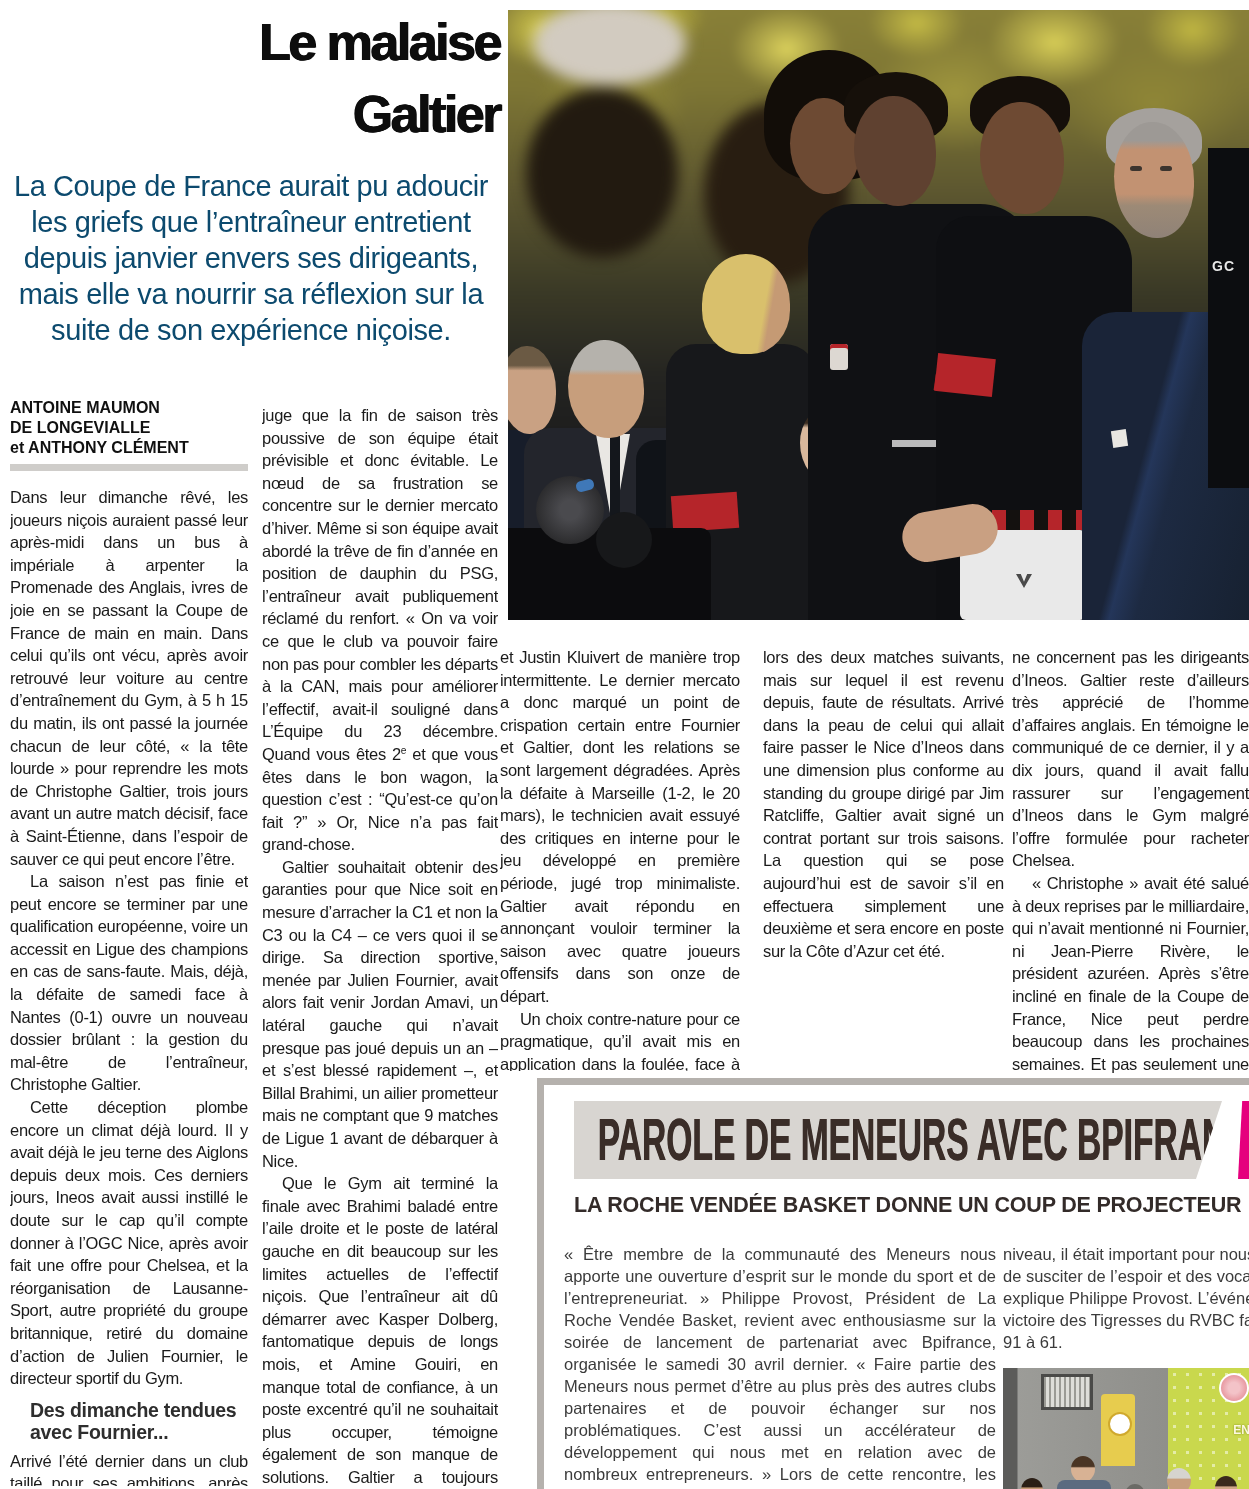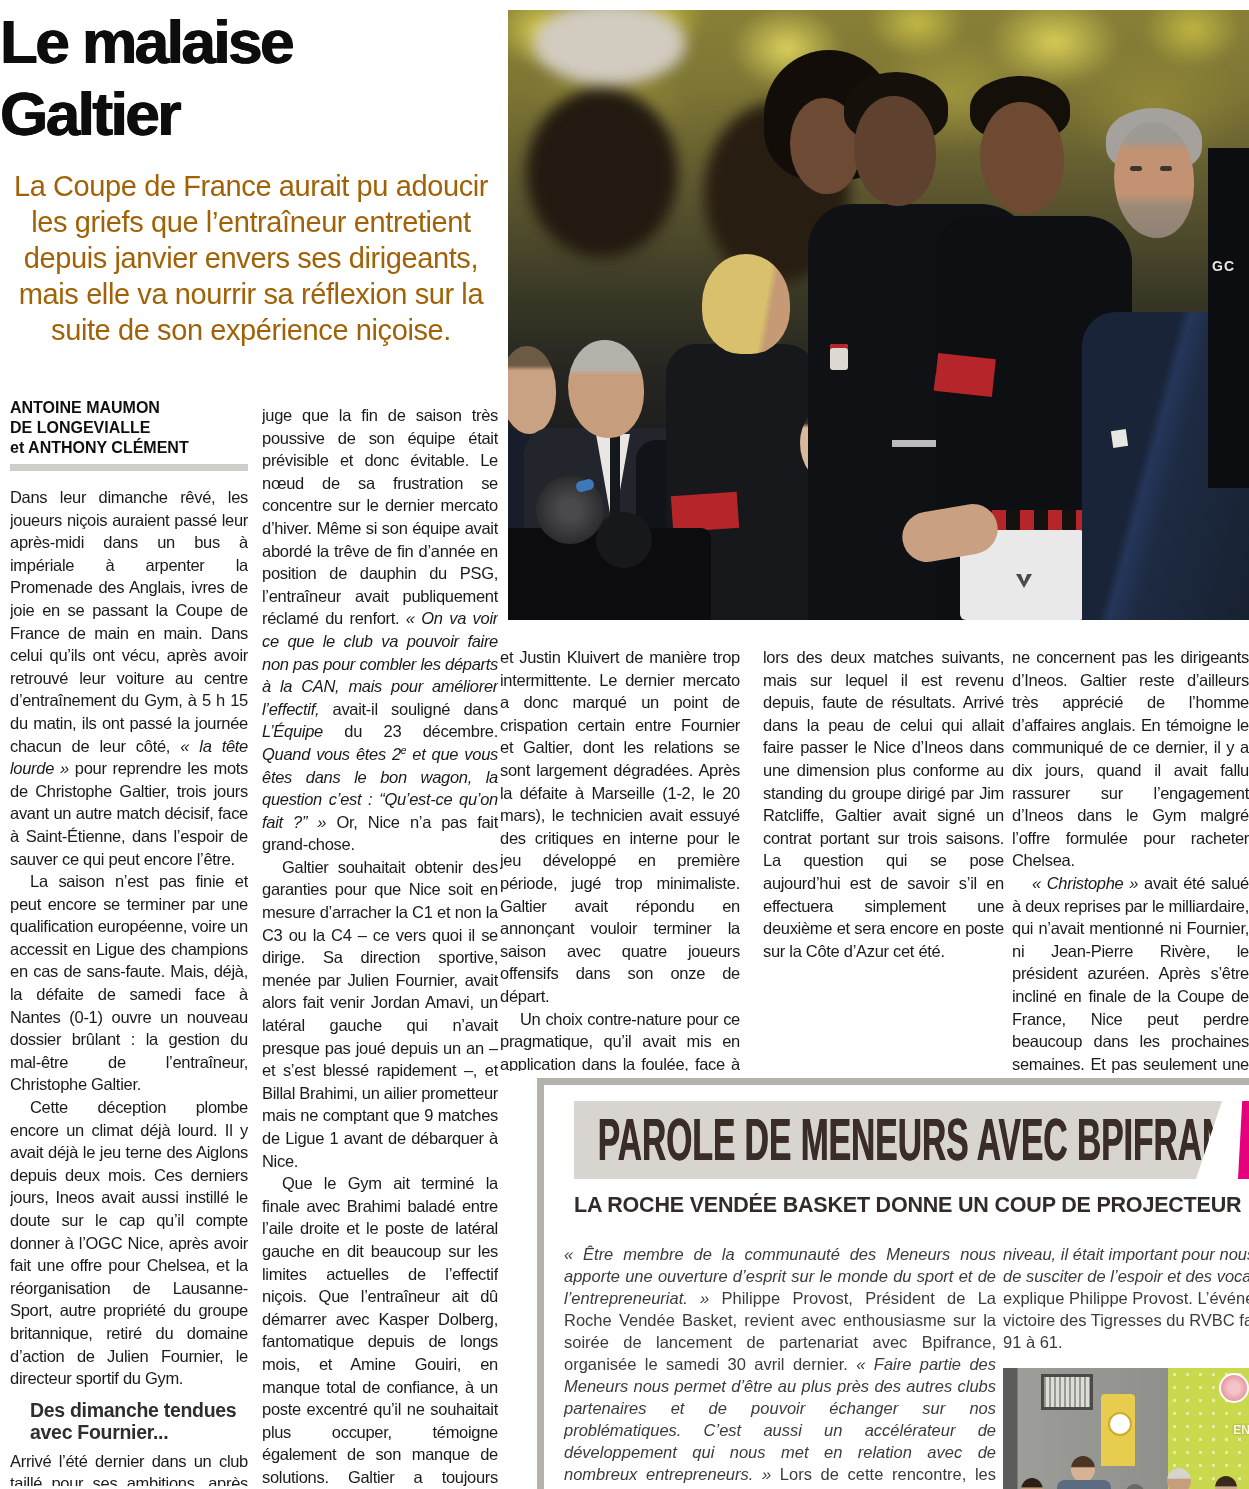--- a/index.html
+++ b/index.html
@@ -1,40 +1,40 @@
 <!DOCTYPE html>
 <html lang="fr"><head>
 <meta charset="utf-8">
 <style>
   html,body{margin:0;padding:0;}
   body{width:1249px;height:1489px;position:relative;overflow:hidden;background:#ffffff;
        font-family:"Liberation Sans",sans-serif;-webkit-font-smoothing:antialiased;}
   .abs{position:absolute;}
   
-  .headline{left:0;top:6px;width:500px;text-align:left;white-space:pre-line;margin:0;
-    font-weight:bold;font-size:62px;line-height:72px;letter-spacing:-2.5px;color:#0d0d0d;
+  .headline{left:0;top:6px;width:500px;text-align:right;white-space:pre-line;margin:0;
+    font-weight:bold;font-size:52px;line-height:72px;letter-spacing:-2.5px;color:#0d0d0d;
     text-shadow:0.6px 0 0 #0d0d0d,-0.6px 0 0 #0d0d0d;}
   .standfirst{left:2px;top:168px;width:498px;margin:0;text-align:center;
-    font-size:29px;line-height:36px;letter-spacing:-0.4px;color:#a16207;}
+    font-size:29px;line-height:36px;letter-spacing:-0.4px;color:#0c4a6e;}
   .byline{left:10px;top:398px;width:238px;font-weight:bold;font-size:16px;line-height:20px;
     color:#101010;white-space:pre-line;}
   .byline-rule{left:10px;top:464px;width:238px;height:7px;background:#cfcdca;}
   
   .col{overflow:hidden;color:#1a1a1a;font-size:16.5px;line-height:22.6px;letter-spacing:-0.3px;
        text-align:justify;hyphens:auto;}
   .col p{margin:0;}
   .col p.ind{text-indent:20px;}
   .col1{left:10px;top:486px;width:238px;height:1000px;}
   .col2{left:262px;top:404px;width:236px;height:1083px;}
   .col3{left:500px;top:646px;width:240px;height:425px;}
   .col4{left:763px;top:646px;width:241px;height:425px;}
   .col5{left:1012px;top:646px;width:237px;height:428px;}
   .subhead{font-weight:bold;font-size:19.5px;line-height:22px;color:#2e2e2e;margin:9px 0 7px 0;
     padding-left:20px;white-space:pre-line;letter-spacing:-0.3px;text-align:left;}
-  .it{font-style:italic;}
+  .it{}
   sup{font-size:0.62em;line-height:0;}
   
   .photo{left:508px;top:10px;width:741px;height:610px;overflow:hidden;background:#1c1c18;}
   .ph-bokeh{position:absolute;inset:-12px;filter:blur(4px);
     background:
       radial-gradient(70px 55px at 6% 5%, rgba(216,206,78,.95), rgba(216,206,78,0) 70%),
       radial-gradient(60px 45px at 22% 3%, rgba(198,188,62,.85), rgba(198,188,62,0) 70%),
       radial-gradient(80px 60px at 38% 8%, rgba(228,218,96,.9), rgba(228,218,96,0) 70%),
       radial-gradient(70px 50px at 55% 4%, rgba(207,197,72,.85), rgba(207,197,72,0) 70%),
       radial-gradient(95px 65px at 73% 7%, rgba(224,214,90,.9), rgba(224,214,90,0) 70%),

